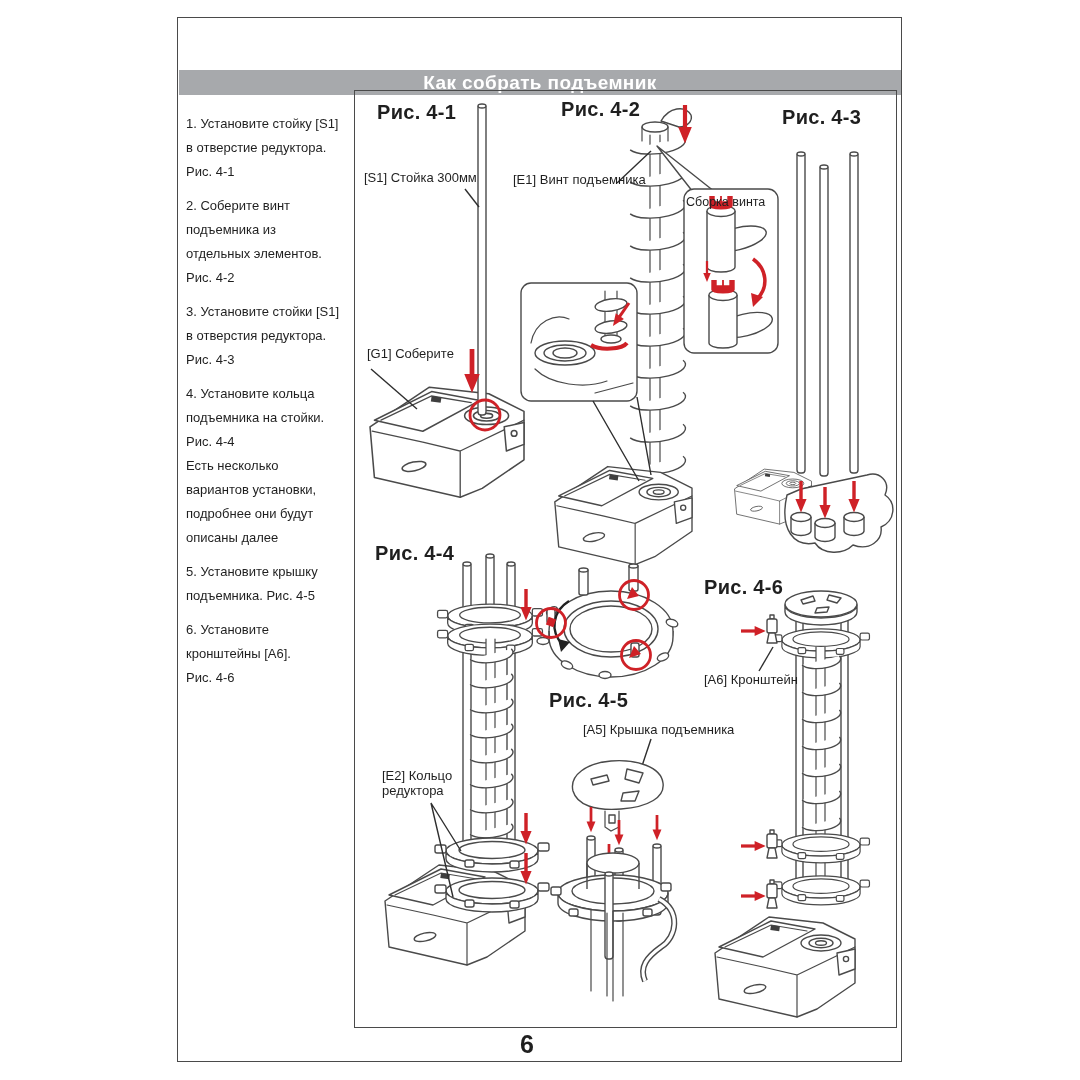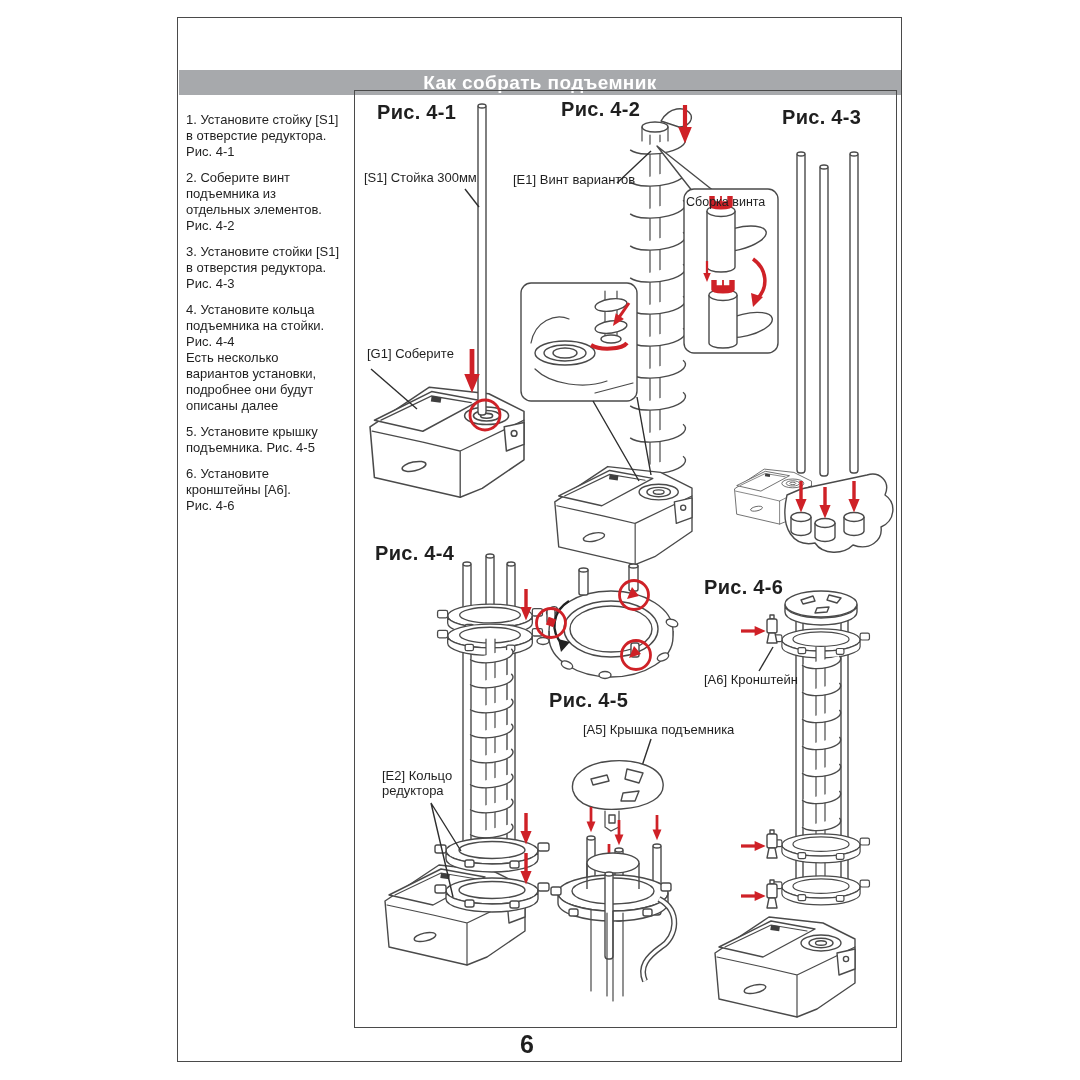--- a/index.html
+++ b/index.html
@@ -4,21 +4,21 @@
 <style>
   html,body{margin:0;padding:0;background:#fff;}
   .canvas{position:relative;width:1080px;height:1080px;background:#fff;
           font-family:"Liberation Sans",sans-serif;color:#1f1f1f;overflow:hidden;}
   .page-border{position:absolute;left:177px;top:17px;width:725px;height:1045px;
                border:1.5px solid #4a4a4a;box-sizing:border-box;}
   .title-bar{position:absolute;left:179px;top:30px;width:722px;height:25px;
              background:var(--title-bar-bg,#a7a9ac);display:flex;align-items:center;justify-content:center;margin-top:40px;}
   .title-bar span{font-weight:bold;font-size:19px;color:#fff;letter-spacing:.4px;}
   .instructions{position:absolute;left:186px;top:112px;width:170px;}
-  .instructions p{margin:0 0 10px 0;font-size:13px;line-height:16px;white-space:pre-line;}
+  .instructions p{margin:0 0 10px 0;font-size:13px;line-height:24px;white-space:pre-line;}
   .figure-box{position:absolute;left:354px;top:90px;width:543px;height:938px;
               border:1.5px solid #4a4a4a;box-sizing:border-box;}
   .figure-box svg{position:absolute;left:0;top:0;}
   .fig-title{position:absolute;font-weight:bold;font-size:20px;white-space:nowrap;letter-spacing:.3px;}
   .part-label{position:absolute;font-size:13px;white-space:nowrap;}
   .ml{white-space:pre-line;}
   .note{position:absolute;font-size:12px;line-height:15px;white-space:pre-line;}
   .callout-title{position:absolute;font-size:12.5px;text-align:center;white-space:nowrap;}
   .page-number{position:absolute;left:177px;top:1030px;width:700px;text-align:center;
                font-weight:bold;font-size:25px;}
@@ -318,21 +318,21 @@
 
     <div class="fig-title" style="left:22px;top:10px">Рис. 4-1</div>
     <div class="fig-title" style="left:206px;top:7px">Рис. 4-2</div>
     <div class="fig-title" style="left:427px;top:15px">Рис. 4-3</div>
     <div class="fig-title" style="left:20px;top:451px">Рис. 4-4</div>
     <div class="fig-title" style="left:194px;top:598px">Рис. 4-5</div>
     <div class="fig-title" style="left:349px;top:485px">Рис. 4-6</div>
 
     <div class="part-label" style="left:9px;top:79px">[S1] Стойка 300мм</div>
     <div class="part-label" style="left:12px;top:255px">[G1] Соберите</div>
-    <div class="part-label" style="left:158px;top:81px">[E1] Винт вариантов</div>
+    <div class="part-label" style="left:158px;top:81px">[E1] Винт подъемника</div>
     <div class="callout-title" style="left:331px;top:104px;width:68px">Сборка винта</div>
     <div class="part-label ml" style="left:27px;top:677px">[E2] Кольцо
 редуктора</div>
     <div class="part-label" style="left:228px;top:631px">[A5] Крышка подъемника</div>
     <div class="part-label" style="left:349px;top:581px">[A6] Кронштейн</div>
   </div>
 
   <div class="page-number">6</div>
 </div>
 

